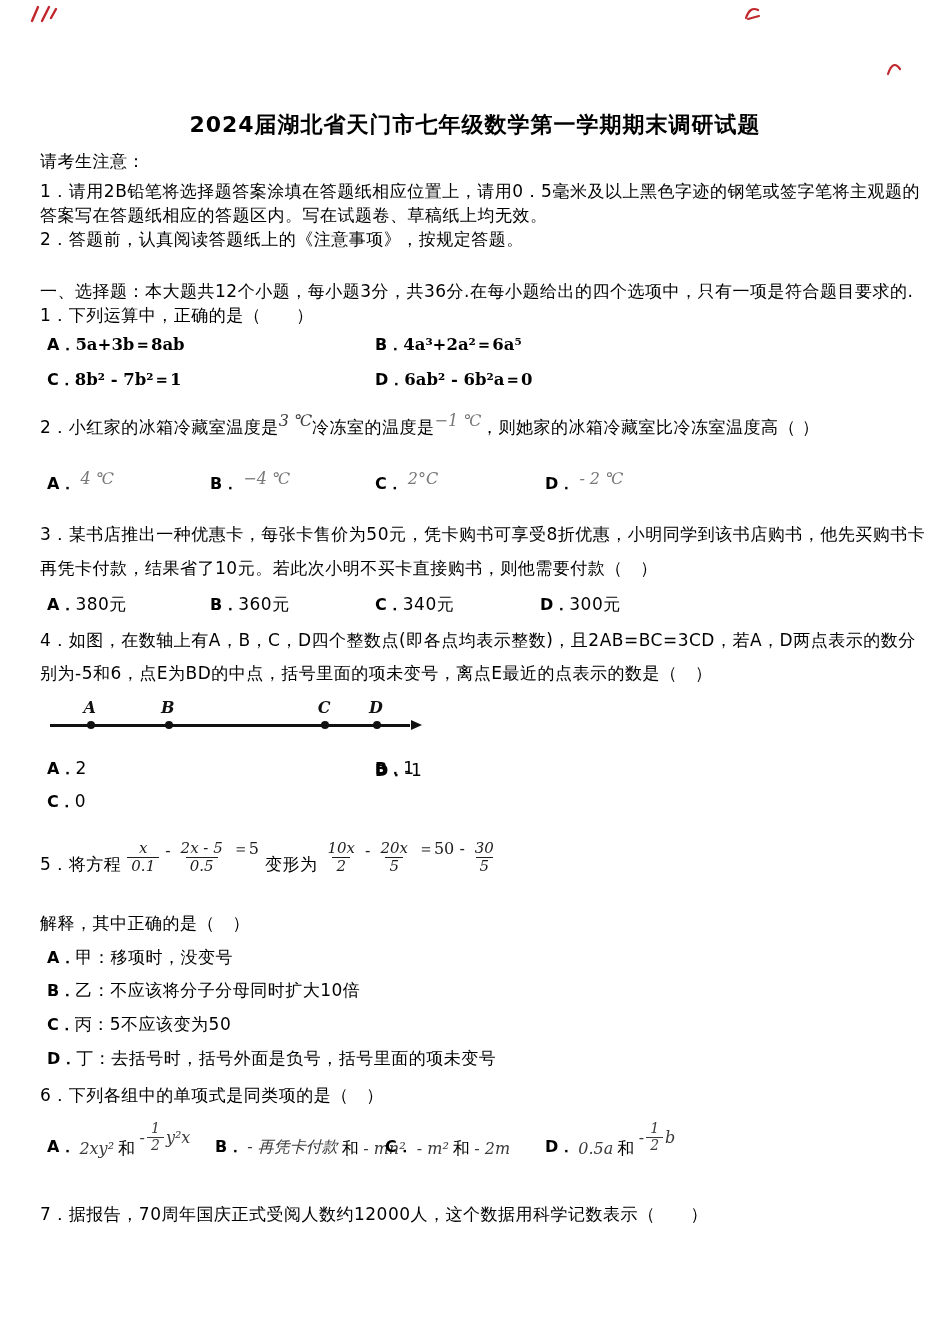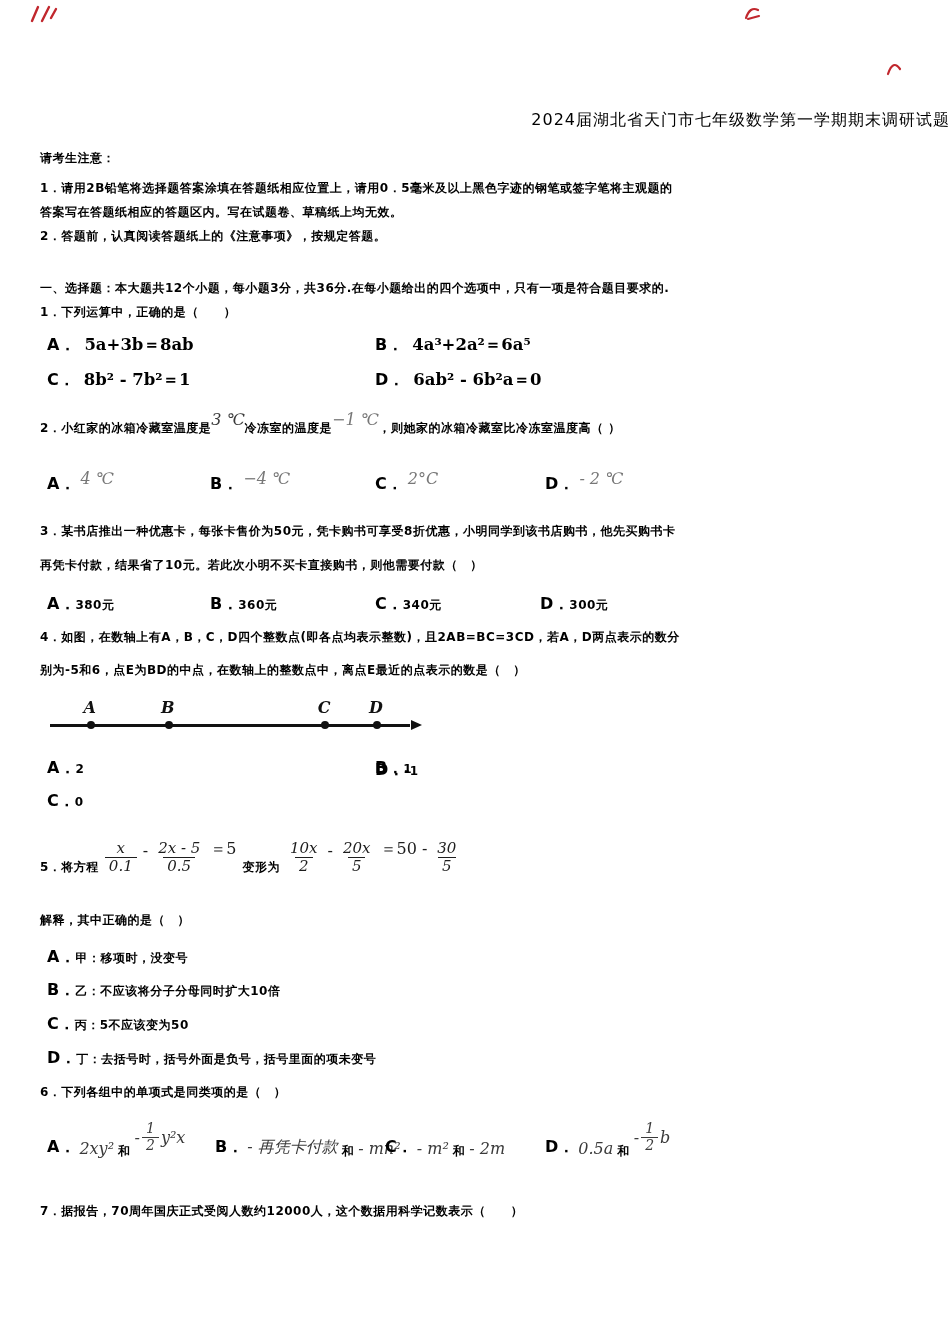--- a/index.html
+++ b/index.html
@@ -6,24 +6,24 @@
   .page{
     position:relative;
     width:950px;height:1344px;
     margin:0 auto;
     background:#ffffff;
     font-family:"DejaVu Sans",sans-serif;
     color:#000;
     overflow:hidden;
   }
   .abs{position:absolute;white-space:nowrap;}
-  .cn{font-weight:bold;font-size:12px;letter-spacing:0.5px;line-height:1.2;}
-  .title{font-size:16px;font-weight:normal;letter-spacing:1px;width:100%;text-align:right;}
+  .cn{font-weight:normal;font-size:17px;letter-spacing:0.5px;line-height:1.2;}
+  .title{font-size:22px;font-weight:bold;letter-spacing:1px;width:100%;text-align:center;}
   .optlabel{font-weight:bold;font-size:16px;}
-  .formula{font-family:"DejaVu Serif",serif;font-weight:bold;font-size:16.5px;margin-left:9px;}
+  .formula{font-family:"DejaVu Serif",serif;font-weight:bold;font-size:16.5px;}
   .math{font-family:"DejaVu Serif",serif;font-style:italic;color:#3a3a3a;font-size:16px;}
   .math-light{color:#777;}
   .raised{position:relative;top:-7px;}
   .raised-sm{position:relative;top:-5px;}
   
   .frac{display:inline-flex;flex-direction:column;align-items:center;line-height:1.1;
         font-family:"DejaVu Serif",serif;font-size:15px;color:#1d1d1d;vertical-align:middle;}
   .frac .num{padding:0 4px;font-style:italic;}
   .frac .den{padding:0 4px;border-top:1.6px solid currentColor;font-style:italic;}
   .eqrow{display:flex;align-items:flex-end;gap:6px;}
@@ -114,21 +114,21 @@
     <div class="abs" style="top:594px;left:375px">
       <span class="optlabel">C．</span><span class="cn">340元</span>
     </div>
     <div class="abs" style="top:594px;left:540px">
       <span class="optlabel">D．</span><span class="cn">300元</span>
     </div>
   </section>
 
   <section>
     <div class="abs cn" style="top:630px;left:40px">4．如图，在数轴上有A，B，C，D四个整数点(即各点均表示整数)，且2AB=BC=3CD，若A，D两点表示的数分</div>
-    <div class="abs cn" style="top:663px;left:40px">别为-5和6，点E为BD的中点，在数轴上的整数点中，离点E最近的点表示的数是（　）</div>
+    <div class="abs cn" style="top:663px;left:40px">别为-5和6，点E为BD的中点，括号里面的项未变号，离点E最近的点表示的数是（　）</div>
 
     <div class="numline" style="top:700px;left:50px;width:372px;height:34px">
       <span class="nl-rule"></span>
       <span class="nl-arrow"></span>
     <span class="nl-dot" style="left: 11%;"></span>
         <span class="nl-label" style="left: 11%;">A</span>
         <span class="nl-dot" style="left: 32%;"></span>
         <span class="nl-label" style="left: 32%;">B</span>
         <span class="nl-dot" style="left: 74%;"></span>
         <span class="nl-label" style="left: 74%;">C</span>

